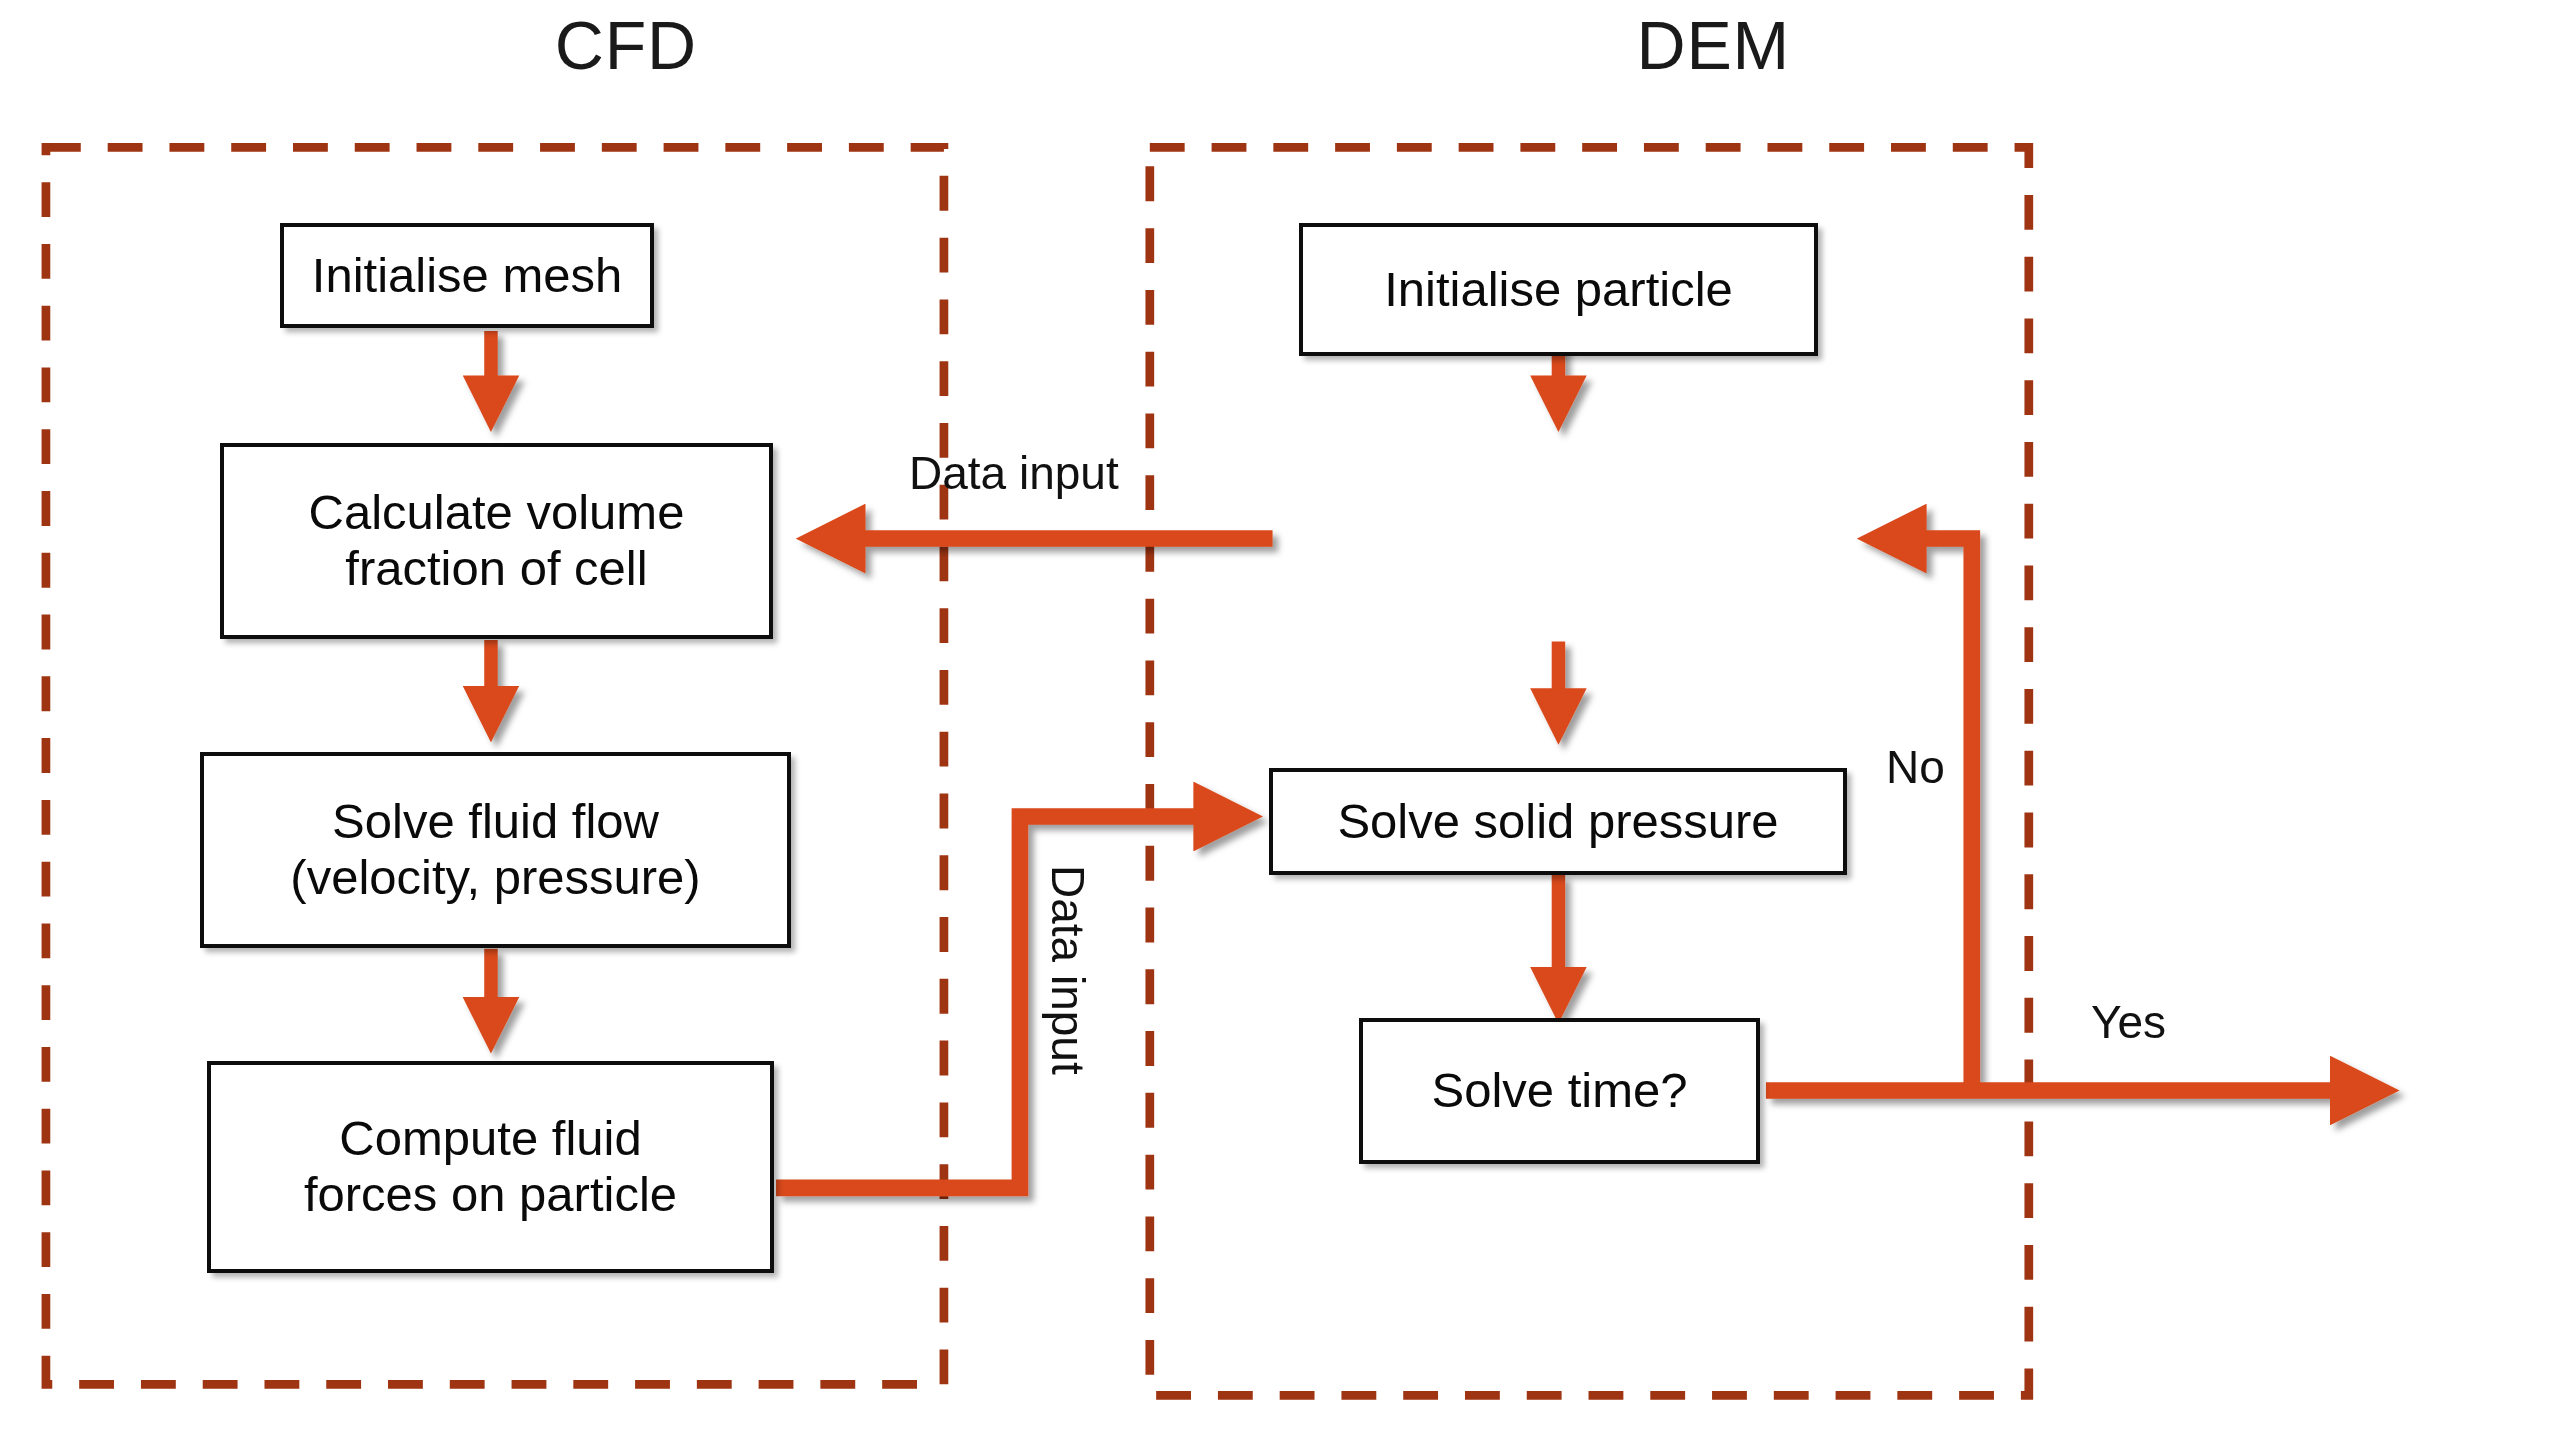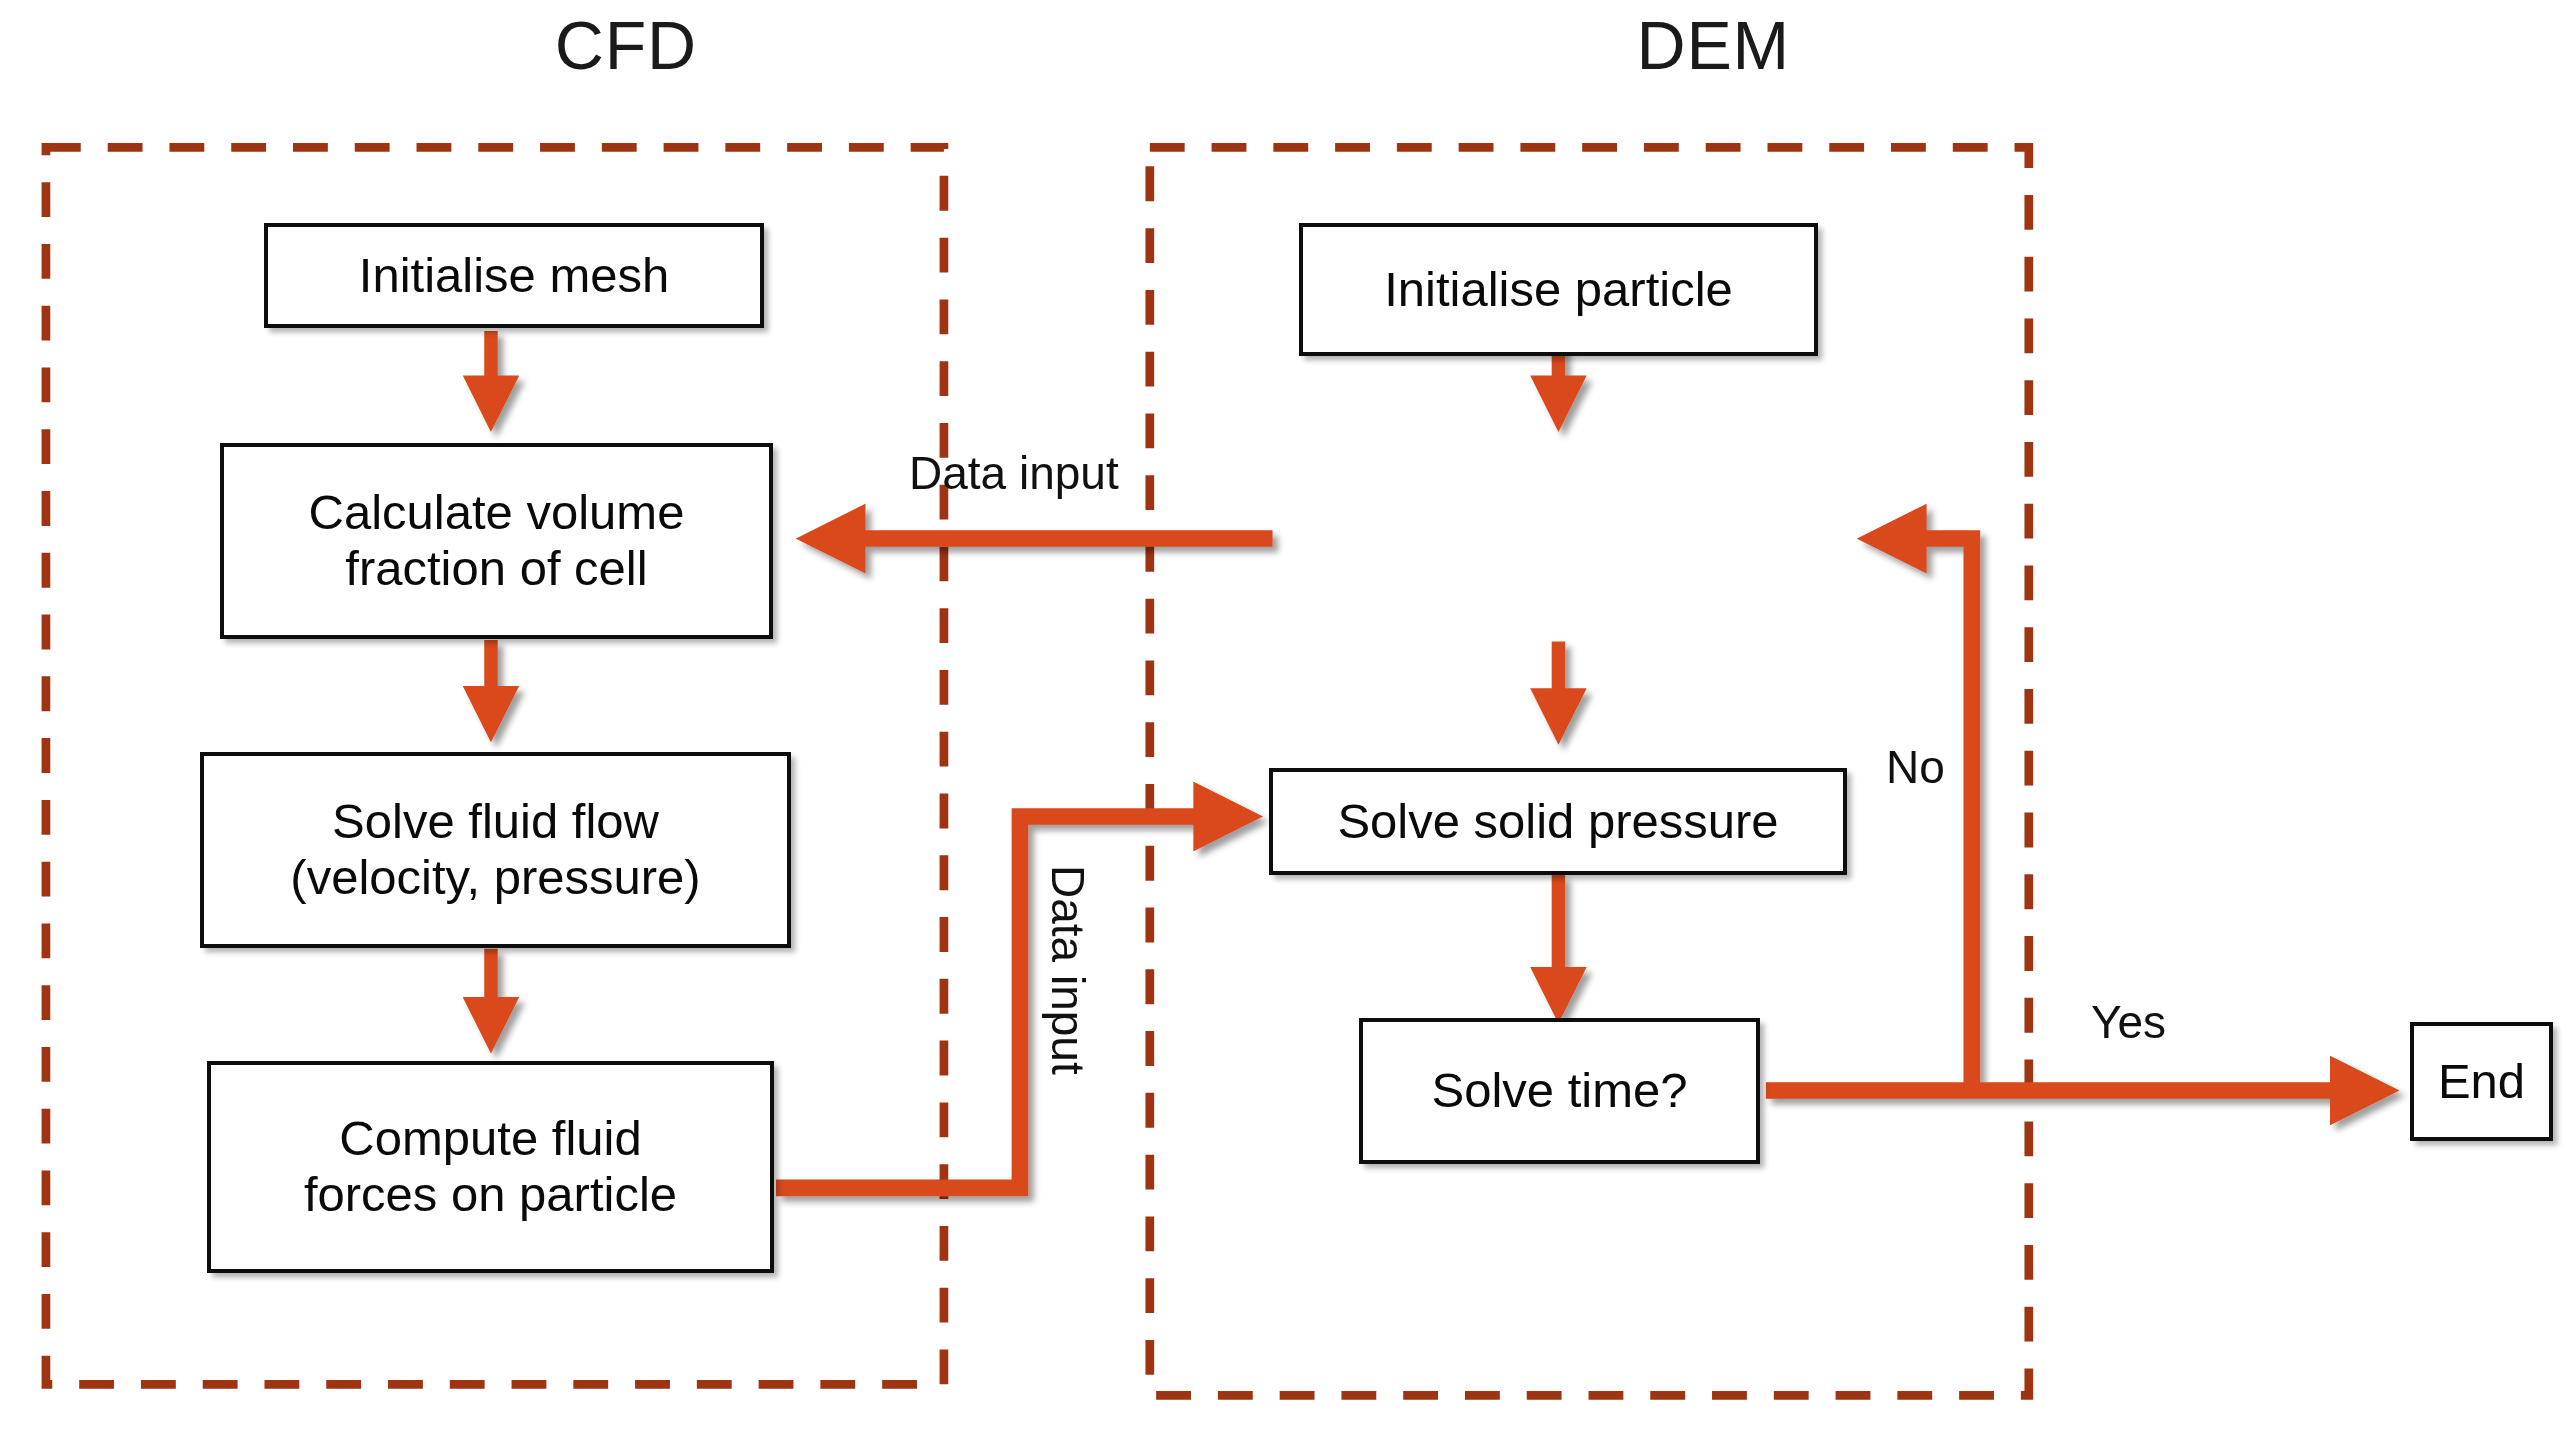--- a/index.html
+++ b/index.html
@@ -112,21 +112,21 @@
 
       <path d="M 2230,1377 L 3005,1377" fill="none" stroke="#D9481A" stroke-width="21" marker-end="url(#arrowhead)"></path>
 
       <path d="M 2490,1377 L 2490,680 L 2370,680" fill="none" stroke="#D9481A" stroke-width="21" stroke-linejoin="miter" marker-end="url(#arrowhead)"></path>
     </g>
   </svg>
 
   <div class="domain-title" id="title-cfd">CFD</div>
   <div class="domain-title" id="title-dem">DEM</div>
 
-  <div class="node" style="left:264px; top:223px; width:500px; height:105px;">
+  <div class="node" style="left:280px; top:223px; width:374px; height:105px;">
     <span class="node-label">Initialise mesh</span>
   </div>
 
   <div class="node" style="left:220px; top:443px; width:553px; height:196px;">
     <span class="node-label">Calculate volume
 fraction of cell</span>
   </div>
 
   <div class="node" style="left:200px; top:752px; width:591px; height:196px;">
     <span class="node-label">Solve fluid flow
@@ -144,23 +144,20 @@
 
 
   <div class="node" style="left:1269px; top:768px; width:578px; height:107px;">
     <span class="node-label">Solve solid pressure</span>
   </div>
 
   <div class="node narrow" style="left:1359px; top:1018px; width:401px; height:146px;">
     <span class="node-label">Solve time?</span>
   </div>
 
-  <div class="node narrow" style="left:2410px; top:1022px; width:143px; height:119px;">
-    <span class="node-label">End</span>
-  </div>
 
   <div class="edge-label" id="label-data-input-top" style="left:909px; top:450px;">Data input</div>
 
   <div class="edge-label vertical" id="label-data-input-vertical" style="left:1091px; top:865px;">Data input</div>
 
   <div class="edge-label" id="label-no" style="left:1886px; top:744px;">No</div>
 
   <div class="edge-label" id="label-yes" style="left:2091px; top:999px;">Yes</div>
 
 </div>

